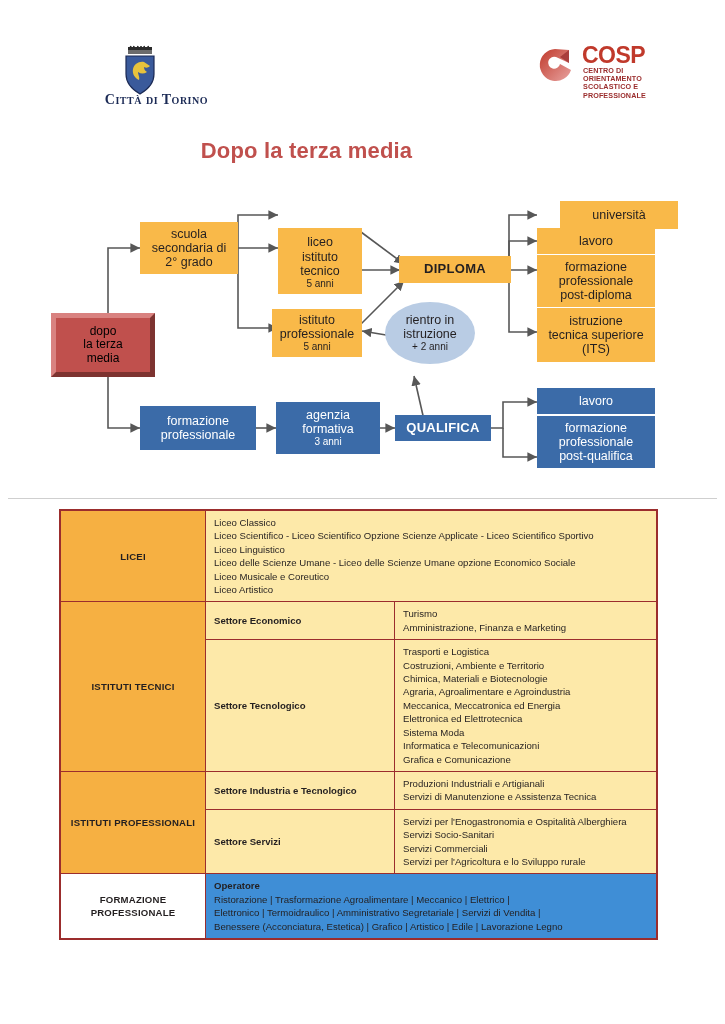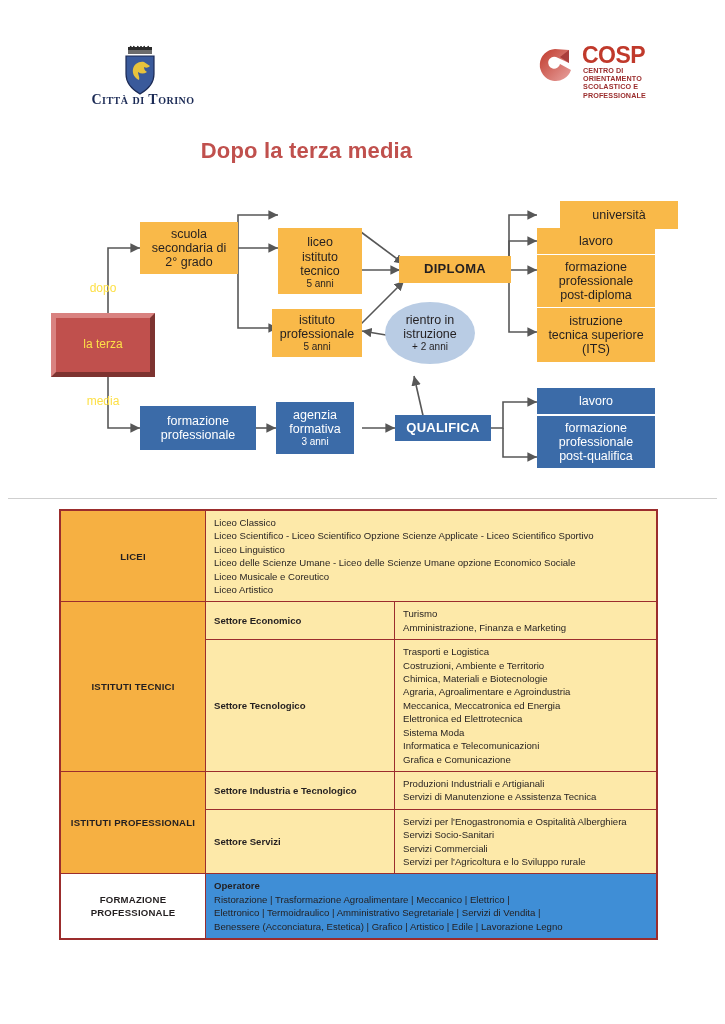--- a/index.html
+++ b/index.html
@@ -5,42 +5,42 @@
   html,body{margin:0;padding:0;background:#ffffff;}
   body{
     width:725px;height:1024px;position:relative;overflow:hidden;
     font-family:"Liberation Sans","DejaVu Sans",sans-serif;
     color:#231f20;
   }
   .abs{position:absolute;box-sizing:border-box;}
 
   
   #crest{left:118px;top:45px;width:44px;height:52px;}
-  #crest-label{left:78px;top:92px;width:130px;text-align:center;
+  #crest-label{left:78px;top:92px;width:130px;text-align:right;
     font-family:"Liberation Serif","DejaVu Serif",serif;
     font-size:14px;letter-spacing:.5px;color:#1b2a55;font-variant:small-caps;font-weight:600;}
   #cosp-mark{left:538px;top:44px;width:42px;height:40px;}
   #cosp-name{left:582px;top:44px;font-size:23px;font-weight:bold;color:#c0392b;
     letter-spacing:-.5px;line-height:23px;}
   #cosp-sub{left:583px;top:67px;font-size:7.2px;font-weight:bold;color:#9b2d2d;
     line-height:8.2px;letter-spacing:.1px;}
 
   
   #title{left:0;top:138px;width:613px;text-align:center;
     font-size:22px;font-weight:bold;color:#c0504d;letter-spacing:.2px;}
 
   
   #flow{left:0;top:180px;width:725px;height:310px;}
   .node{position:absolute;box-sizing:border-box;display:flex;flex-direction:column;
     align-items:center;justify-content:center;text-align:center;line-height:1.12;}
   .n-orange{background:#f9b949;color:#231f20;font-size:12.5px;}
   .n-blue{background:#3b6ba8;color:#ffffff;font-size:12.5px;}
-  .n-red{background:#c0504d;color:#fde047;font-size:12px;
+  .n-red{background:#c0504d;color:#000000;font-size:12px;
     border-top:5px solid #d98280;border-left:5px solid #d98280;
-    border-right:5px solid #7d3330;border-bottom:5px solid #7d3330;gap:43px;}
+    border-right:5px solid #7d3330;border-bottom:5px solid #7d3330;}
   .n-ellipse{background:#b9cce4;color:#231f20;border-radius:50%;font-size:12.5px;}
   .sub{font-size:10px;}
   .bold{font-weight:bold;font-size:13px;letter-spacing:.3px;}
   #flow svg{position:absolute;left:0;top:0;width:725px;height:310px;overflow:visible;}
 
   
   #divider{left:8px;top:498px;width:709px;height:1px;background:#cfcfcf;}
 
   
   #tbl{left:59px;top:509px;width:599px;border:2px solid #9b2d2d;
@@ -188,21 +188,21 @@
   <div class="node n-orange" style="left:537px;top:128px;width:118px;height:54px;">
     <span>istruzione</span>
     <span>tecnica superiore</span>
     <span>(ITS)</span>
   </div>
 
   <div class="node n-blue" style="left:140px;top:226px;width:116px;height:44px;">
     <span>formazione</span>
     <span>professionale</span>
   </div>
-  <div class="node n-blue" style="left:276px;top:222px;width:78px;height:52px;">
+  <div class="node n-blue" style="left:276px;top:222px;width:104px;height:52px;">
     <span>agenzia</span>
     <span>formativa</span>
     <span class="sub">3 anni</span>
   </div>
   <div class="node n-blue bold" style="left:395px;top:235px;width:96px;height:26px;">QUALIFICA</div>
 
   <div class="node n-blue" style="left:537px;top:208px;width:118px;height:26px;">
     <span>lavoro</span>
   </div>
   <div class="node n-blue" style="left:537px;top:236px;width:118px;height:52px;">

